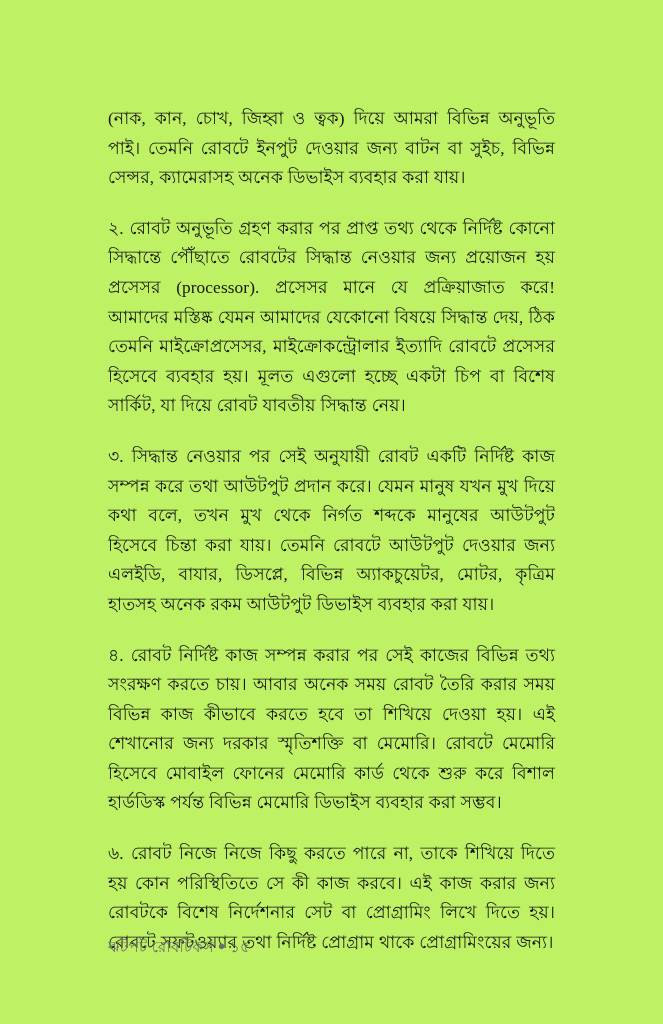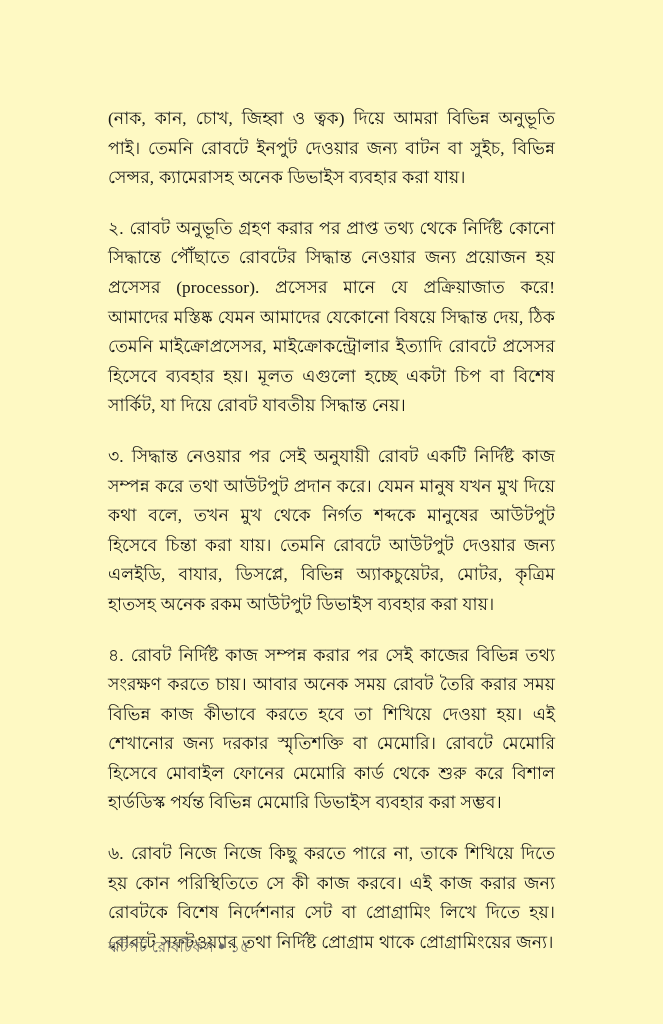--- a/index.html
+++ b/index.html
@@ -15,21 +15,21 @@
     font-family: "Liberation Serif", "DejaVu Serif", serif;
     color: #1a1a1a;
   }
 
   .page {
     position: absolute;
     left: 0;
     top: 0;
     width: 663px;
     height: 1024px;
-    background: #fef9c3;
+    background: #bef264;
   }
 
   .content {
     position: absolute;
     left: 108px;
     top: 104px;
     width: 447px;
   }
 
   .para {

